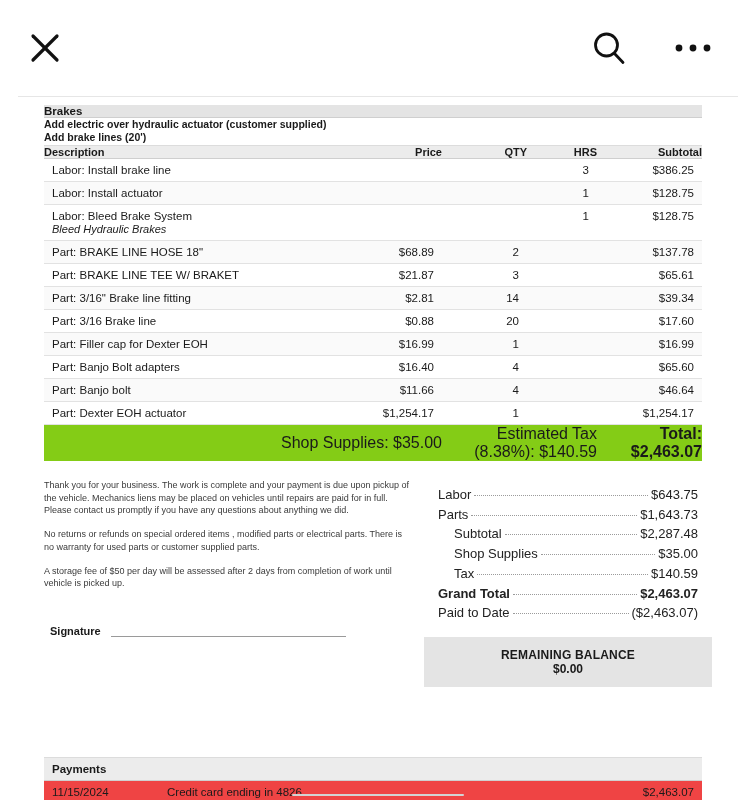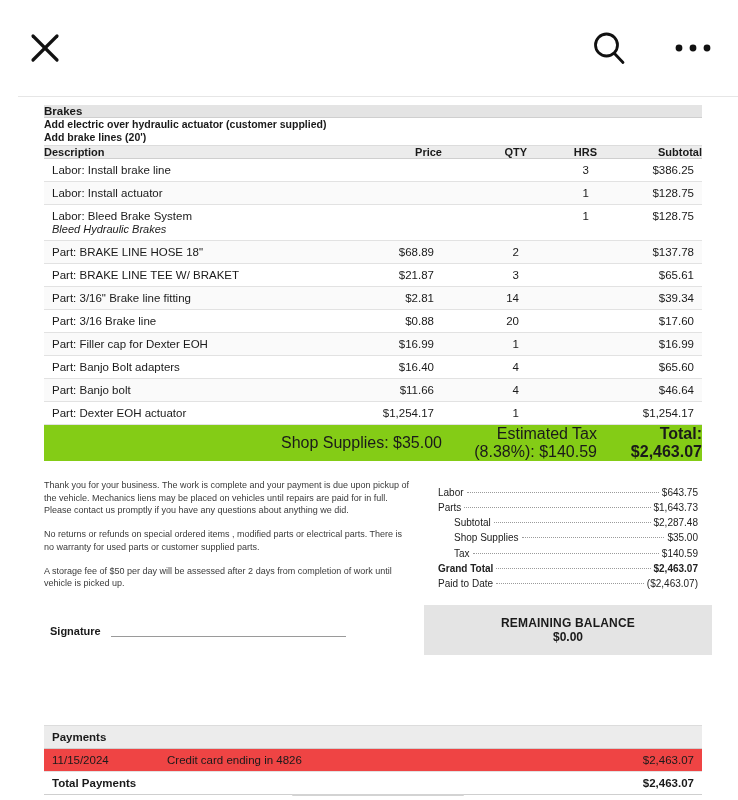--- a/index.html
+++ b/index.html
@@ -102,21 +102,21 @@
     display: flex; align-items: center; gap: 10px;
     margin-top: 34px; padding-left: 6px;
   }
   .sig-label { font-size: 11px; font-weight: bold; }
   .sig-line { flex: 0 0 235px; border-bottom: 1px solid #9a9a9a; height: 13px; }
 
   .summary { width: 288px; }
   .sum-box { background: #fff; padding: 6px 14px 8px 14px; }
   .sum-row {
     display: flex; align-items: baseline;
-    font-size: 10px; line-height: 1.52; color: #222;
+    font-size: 13px; line-height: 1.52; color: #222;
   }
   .sum-row .lbl { white-space: nowrap; }
   .sum-row .dots {
     flex: 1 1 auto; margin: 0 3px;
     border-bottom: 1.5px dotted #9b9b9b;
     transform: translateY(-3px);
   }
   .sum-row .val { white-space: nowrap; }
   .sum-row.indent .lbl { padding-left: 16px; }
   .sum-row.bold .lbl, .sum-row.bold .val { font-weight: bold; }

